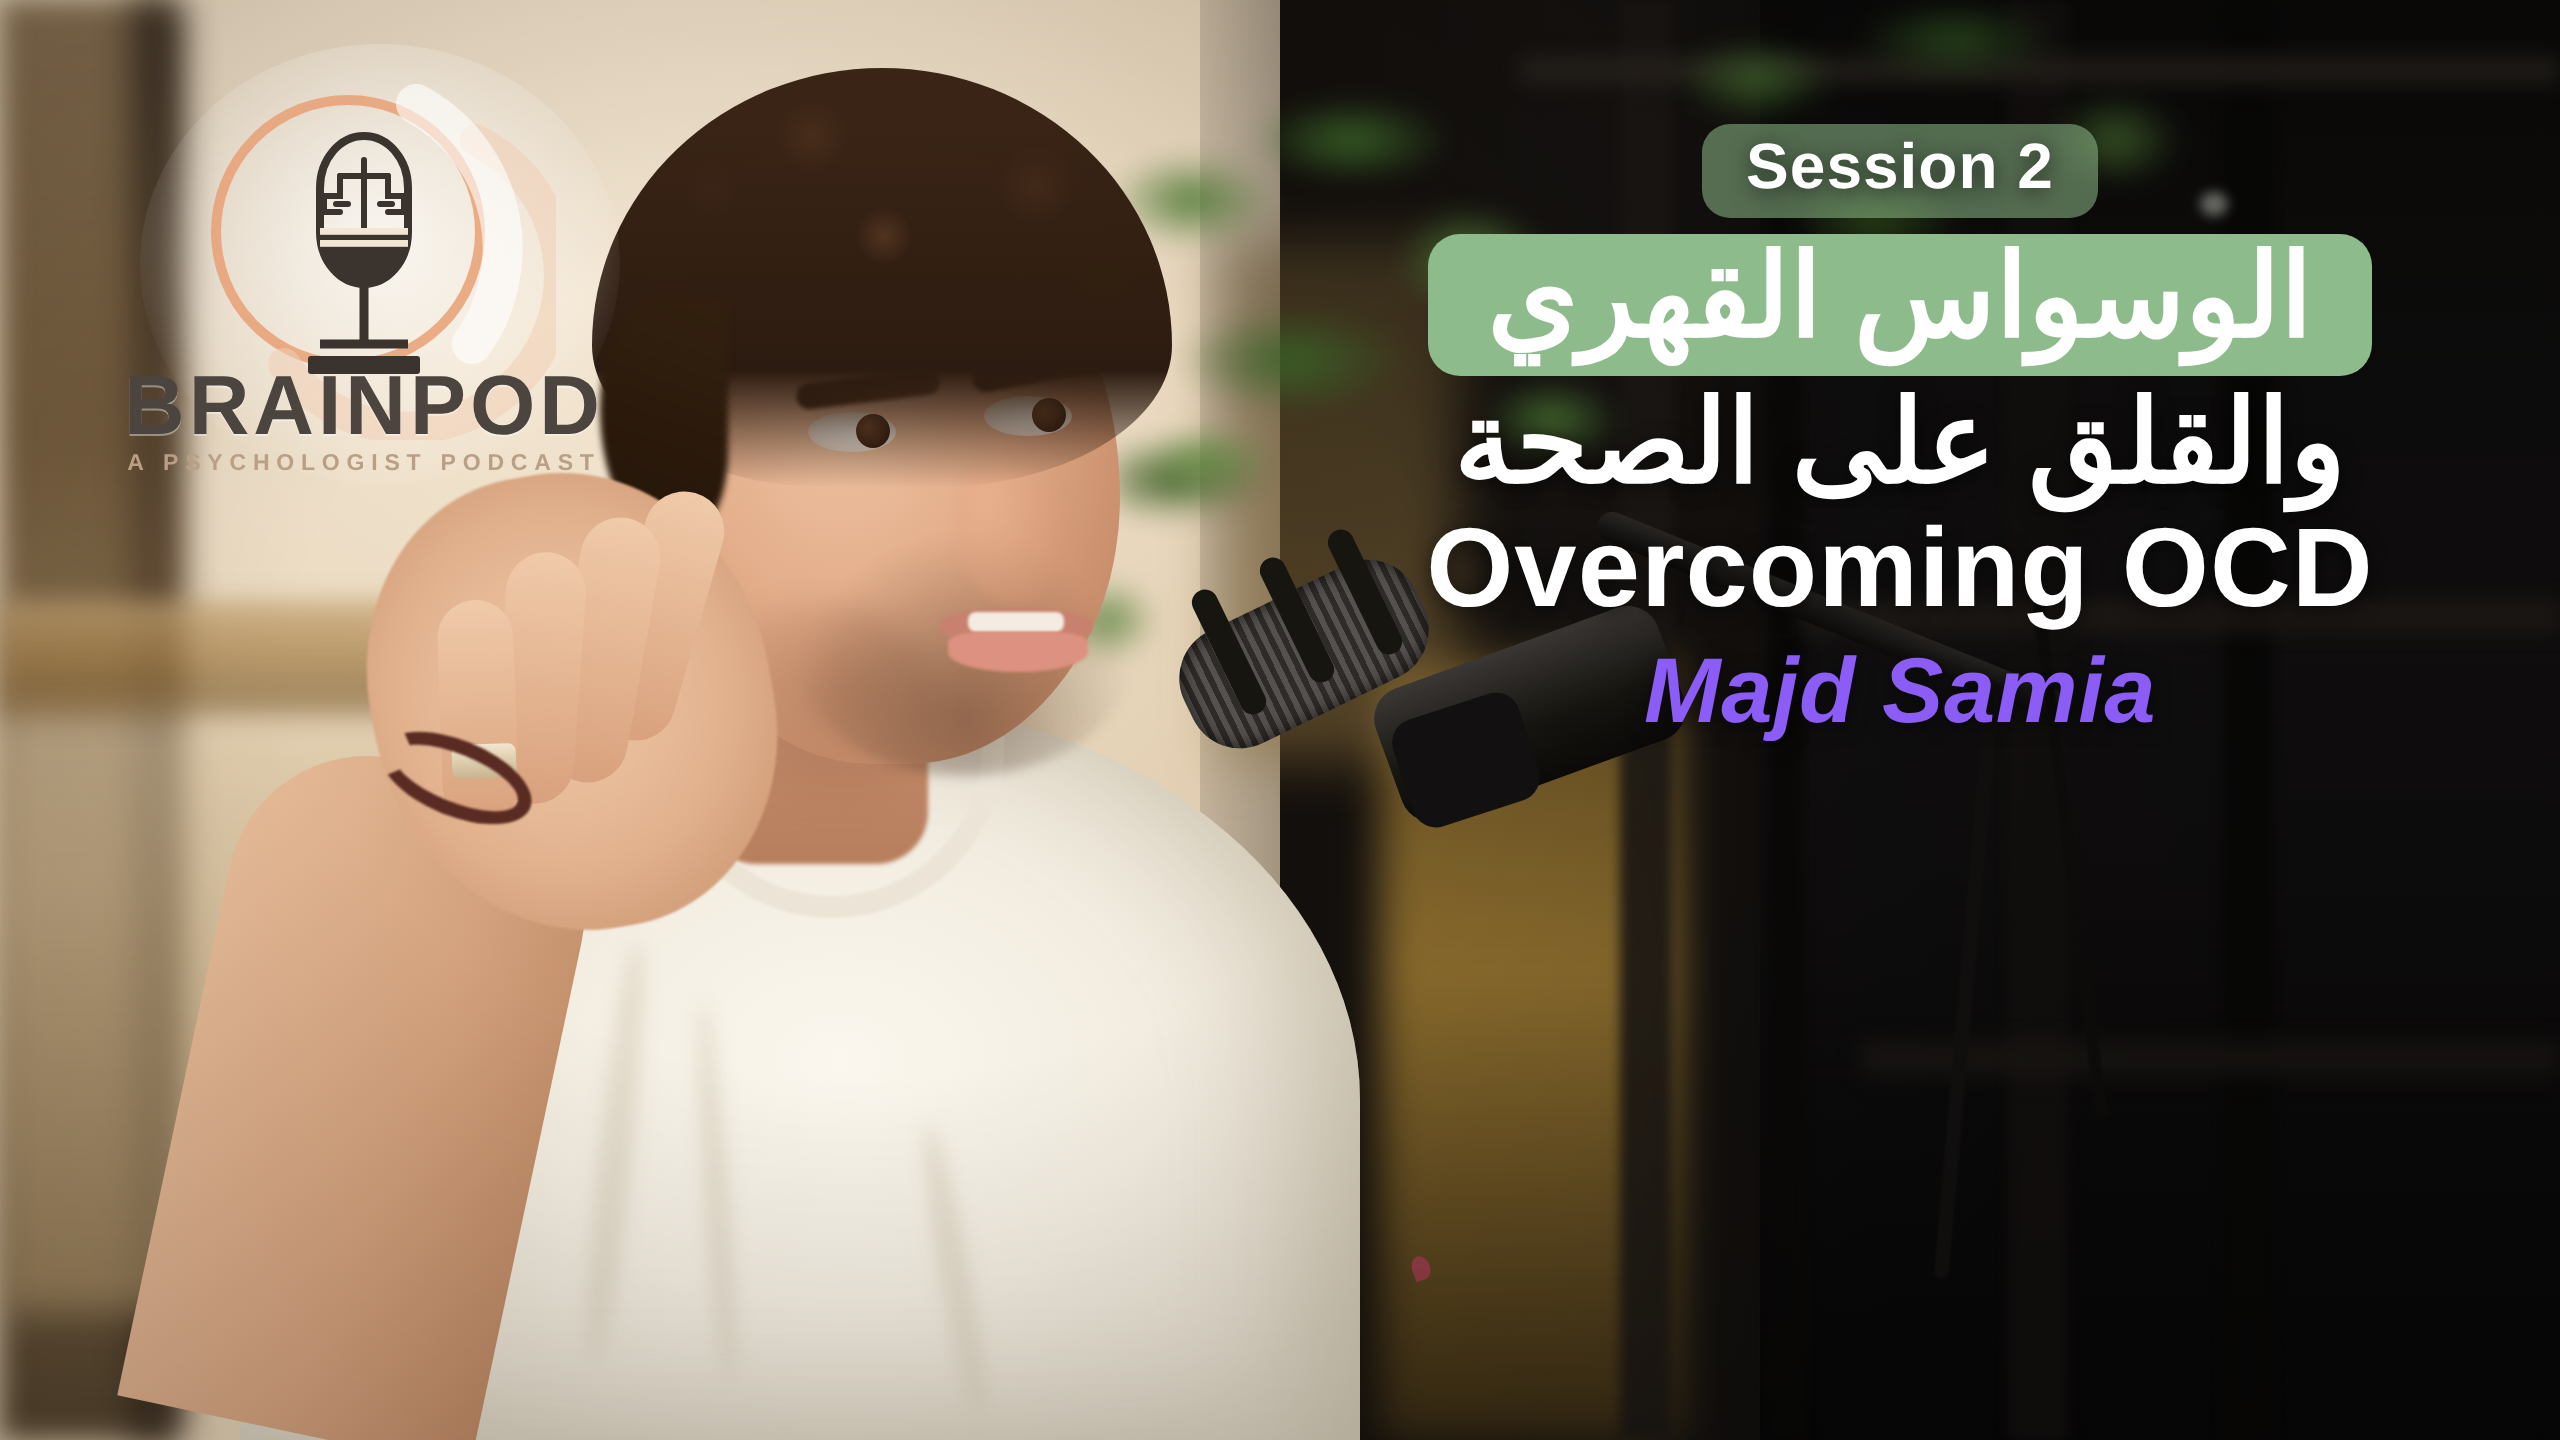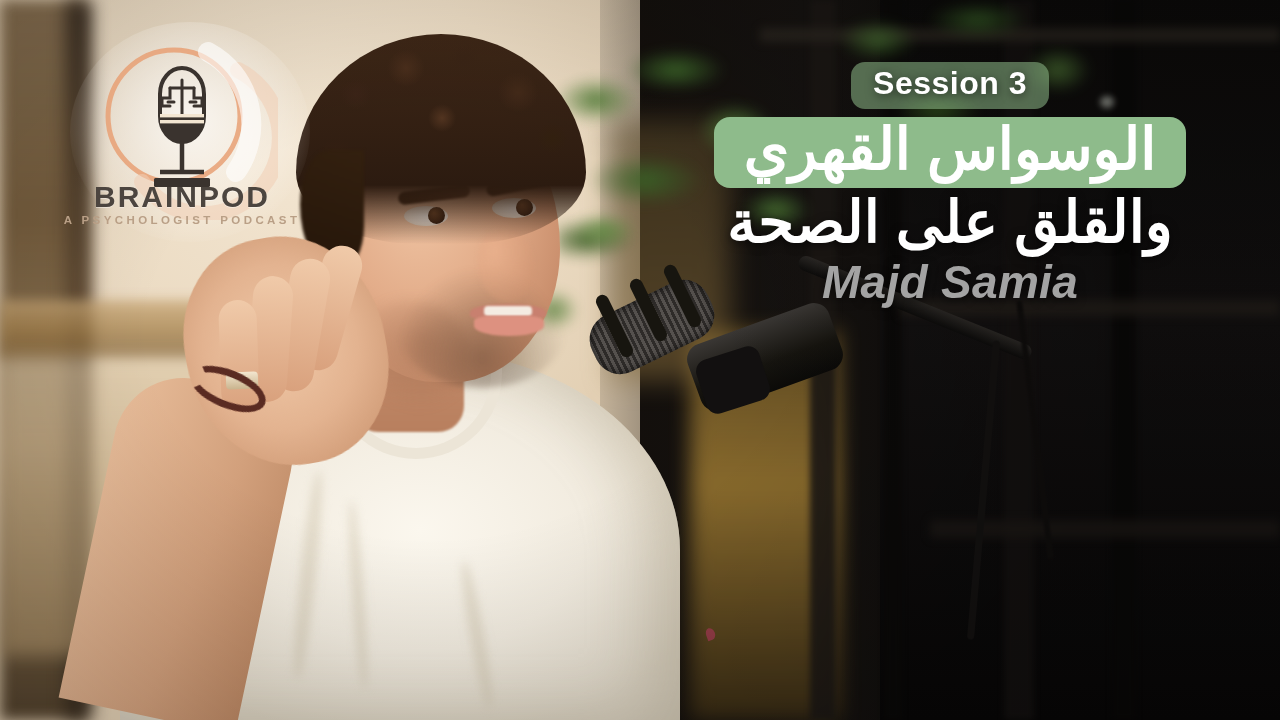--- a/index.html
+++ b/index.html
@@ -233,21 +233,21 @@
     background:radial-gradient(ellipse 700px 520px at 430px 330px,rgba(0,0,0,0) 40%,rgba(0,0,0,.18) 100%);}
 
   
   .logo{position:absolute;left:52px;top:22px;width:260px;height:250px;}
   .logo-swoosh{position:absolute;left:36px;top:8px;width:190px;height:190px;}
   .logo-glow{position:absolute;left:18px;top:0px;width:240px;height:220px;border-radius:50%;
     background:radial-gradient(ellipse at 50% 45%,rgba(255,255,255,.75) 0%,rgba(255,255,255,.22) 55%,rgba(255,255,255,0) 75%);}
   .logo-mic{position:absolute;left:84px;top:36px;width:92px;height:140px;}
   .wordmark{position:absolute;left:0;top:160px;width:260px;text-align:center;}
   .wordmark .bp{
-    font-size:30px;font-weight:700;letter-spacing:2px;color:#4c453f;
+    font-size:42px;font-weight:700;letter-spacing:2px;color:#4c453f;
     line-height:1;
     text-shadow:0 1px 0 rgba(255,255,255,.4);
   }
   .wordmark .tag{
     font-size:11.5px;letter-spacing:3.4px;color:#b99f86;margin-top:2px;font-weight:600;
   }
   .pat-badge{
     position:absolute;left:52px;top:219px;
     padding:5px 22px 7px;border-radius:22px;
     background:rgba(255,255,255,.88);
@@ -279,21 +279,21 @@
     background:#8ebb8b;border-radius:16px;
     padding:2px 30px 10px;margin:4px 0 2px;
     text-shadow:none;
   }
   .ar-line.l3{margin-top:2px;}
   .en-line{
     color:#ffffff;font-weight:700;font-size:56px;line-height:1.05;
     letter-spacing:.5px;margin-top:4px;white-space:nowrap;
   }
   .guest{
-    color:#a3a3a3;font-weight:700;font-style:italic;font-size:46px;
+    color:#8b5cf6;font-weight:700;font-style:italic;font-size:46px;
     line-height:1.1;margin-top:6px;letter-spacing:.3px;white-space:nowrap;
   }
 </style>
 </head>
 <body>
 
 <div id="stage">
 
   <div class="photo">
     <div class="bg-wall"></div>
@@ -405,19 +405,20 @@
     </svg>
 
     <div class="wordmark">
       <div class="bp">BRAINPOD</div>
       <div class="tag">A PSYCHOLOGIST PODCAST</div>
     </div>
   </div>
 
 
   <div class="titleblock">
-    <div class="session-badge">Session 3</div>
+    <div class="session-badge">Session 2</div>
     <div class="ar-line hl">الوسواس القهري</div>
     <div class="ar-line l3">والقلق على الصحة</div>
+    <div class="en-line">Overcoming OCD</div>
     <div class="guest">Majd Samia</div>
   </div>
 
 </div>
 
 </body></html>

